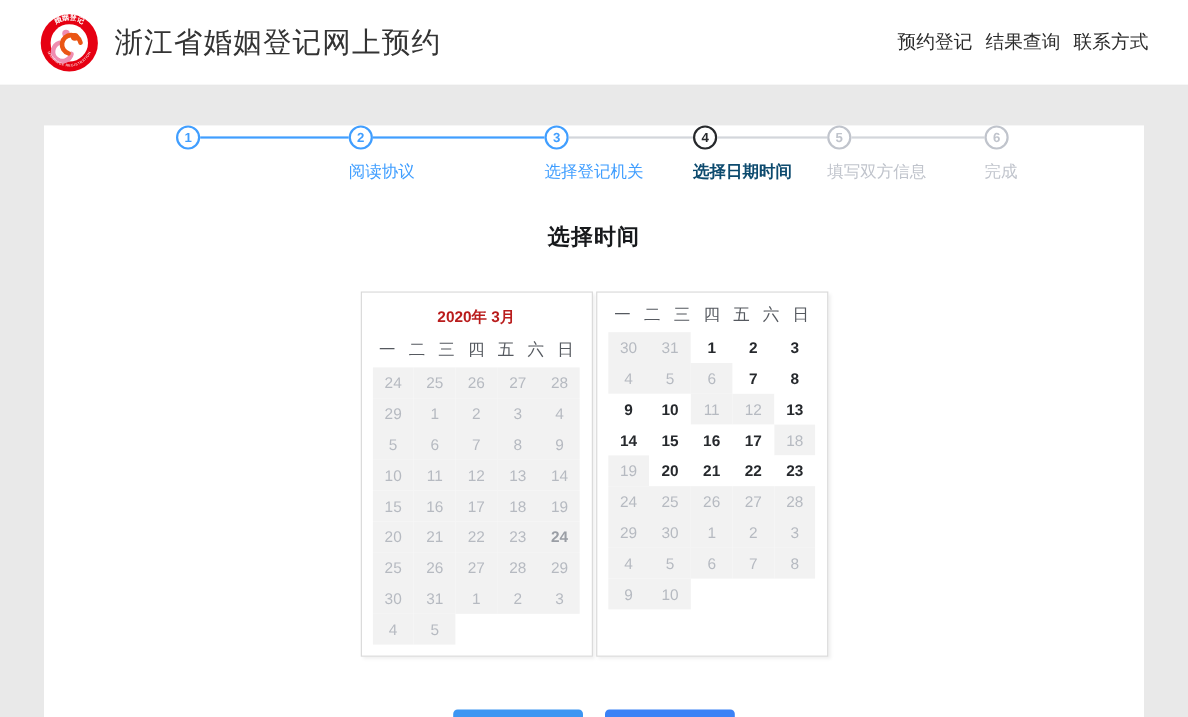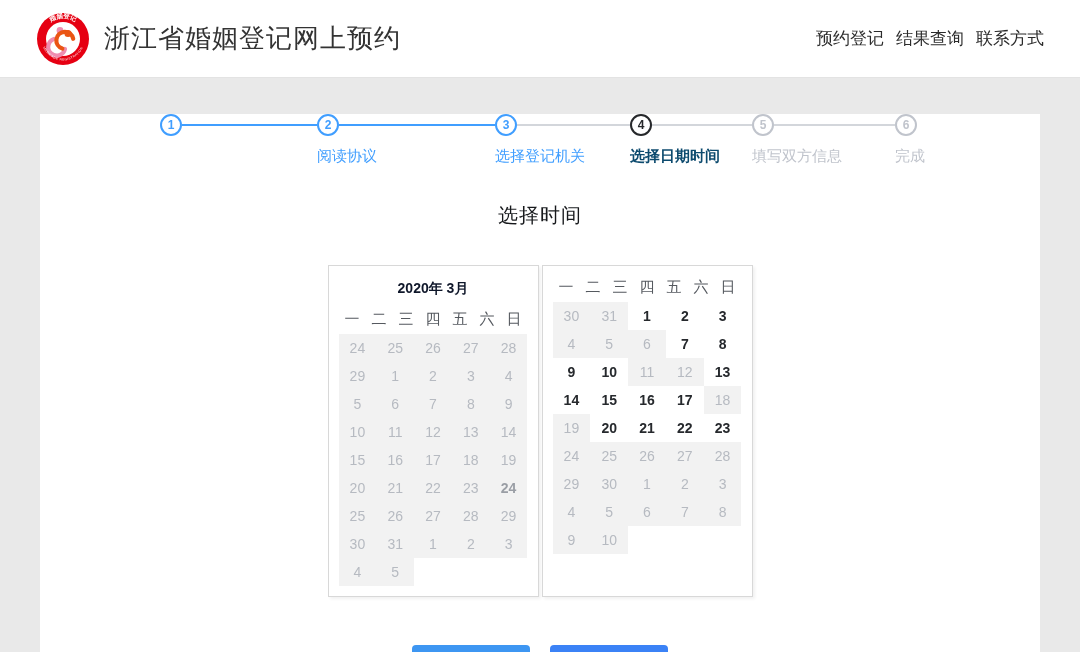--- a/index.html
+++ b/index.html
@@ -32,27 +32,27 @@
   .step-label { margin-top:11px; font-size:15px; white-space:nowrap; }
   .step-done .step-circle { border-color:#409eff; color:#409eff; }
   .step-done .step-label  { color:#409eff; }
   .step-current .step-circle { border-color:#26282b; color:#26282b; }
   .step-current .step-label  { color:#0c4a6e; font-weight:bold; }
   .step-pending .step-circle { border-color:#c0c4cc; color:#c0c4cc; }
   .step-pending .step-label  { color:#c0c4cc; }
 
   
   .section-title { margin-top:36px; text-align:center; font-size:20px;
-    font-weight:normal; color:#17191c; letter-spacing:1px; }
+    font-weight:bold; color:#17191c; letter-spacing:1px; }
 
   
   .calendar-group { margin-top:36px; display:flex; justify-content:center; gap:3px; }
   .cal-panel { width:211px; border:1px solid #d8d8d8; background:#fff;
     padding:6px 10px 10px; box-shadow:2px 2px 3px rgba(0,0,0,.06); }
-  .cal-title { text-align:center; font-size:14px; font-weight:bold; color:#0f172a;
+  .cal-title { text-align:center; font-size:14px; font-weight:bold; color:#b91c1c;
     padding:8px 0 6px; }
   .cal-weekdays { display:grid; grid-template-columns:repeat(7,1fr); height:30px; }
   .wd { font-size:15px; color:#55595f; text-align:center; line-height:30px; }
   .cal-grid { display:grid; grid-template-columns:repeat(5,1fr);
     grid-auto-rows:28px; }
   .cell { font-size:14px; text-align:center; line-height:28px; }
   .cell.disabled { color:#b6bac1; background:#f2f2f2; }
   .cell.today { color:#9a9ea5; background:#f2f2f2; font-weight:bold; }
   .cell.enabled { color:#26292d; background:#fff; font-weight:600; cursor:pointer; }
 

